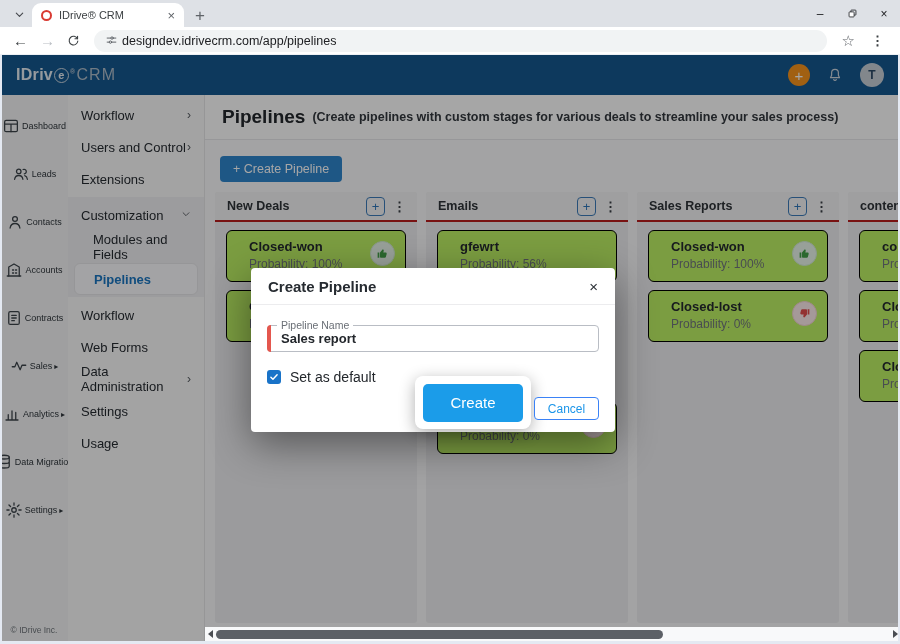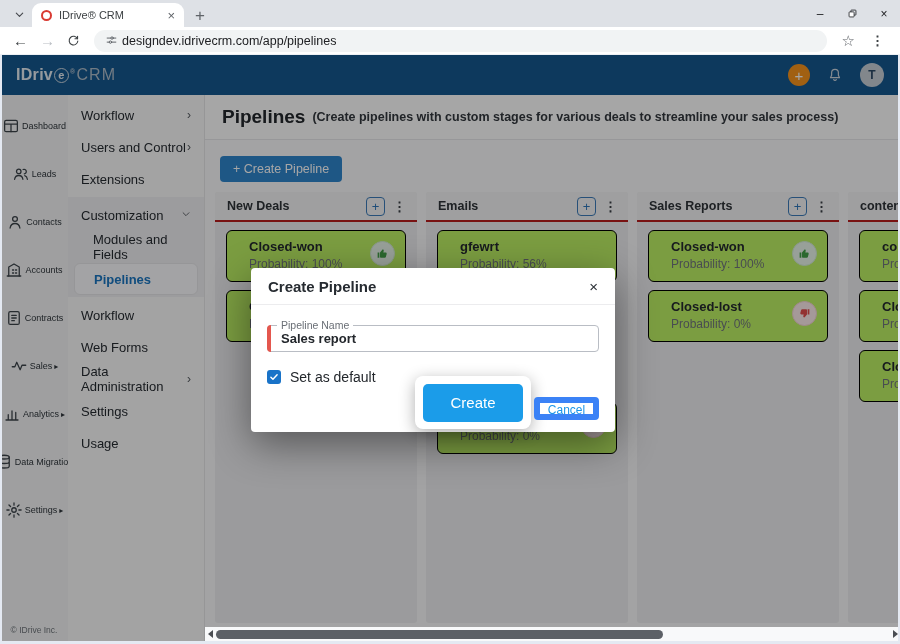--- a/index.html
+++ b/index.html
@@ -96,21 +96,21 @@
   .field{position:relative;height:27px;border:1px solid #b9bdc4;border-radius:4px;display:flex;align-items:center;margin-top:5px;}
   .field::before{content:"";position:absolute;left:-1px;top:-1px;bottom:-1px;width:3.5px;background:var(--error-red,#e4574e);border-radius:4px 0 0 4px;}
   .field-label{position:absolute;top:-7px;left:9px;background:#fff;padding:0 4px;font-size:10.5px;color:#6a6f76;}
   .field-value{font-size:13px;font-weight:700;color:#23272c;padding-left:13px;}
   .check-row{display:flex;align-items:center;gap:9px;margin-top:17px;}
   .checkbox{width:14px;height:14px;background:#1973c8;border-radius:3px;display:flex;align-items:center;justify-content:center;border:none;padding:0;}
   .checkbox svg{width:10px;height:10px;}
   .check-label{font-size:14px;color:#23272c;}
   .spotlight{position:absolute;left:164px;top:108px;width:116px;height:53px;background:#fff;border-radius:8px;box-shadow:0 4px 16px rgba(0,0,0,.32);display:flex;align-items:center;justify-content:center;}
   .create-btn-modal{width:100px;height:38px;background:var(--modal-create-blue,#1b9ce9);border:none;border-radius:5px;color:#fff;font-size:15px;}
-  .cancel-btn{position:absolute;right:16px;top:129px;width:65px;height:23px;background:#fff;border:6px solid #3b82f6;border-radius:4px;color:#1b95e9;font-size:12px;padding:0;}
+  .cancel-btn{position:absolute;right:16px;top:129px;width:65px;height:23px;background:#fff;border:1px solid #3b82f6;border-radius:4px;color:#1b95e9;font-size:12px;padding:0;}
   
   .frame-left,.frame-right{position:absolute;top:55px;bottom:0;width:2px;background:#e4e9f2;z-index:70;}
   .frame-left{left:0;} .frame-right{right:0;}
   .frame-bottom{position:absolute;left:0;right:0;bottom:0;height:3px;background:#e4e9f2;z-index:70;}
 </style>
 </head>
 <body>
 
 <div class="browser">
 

